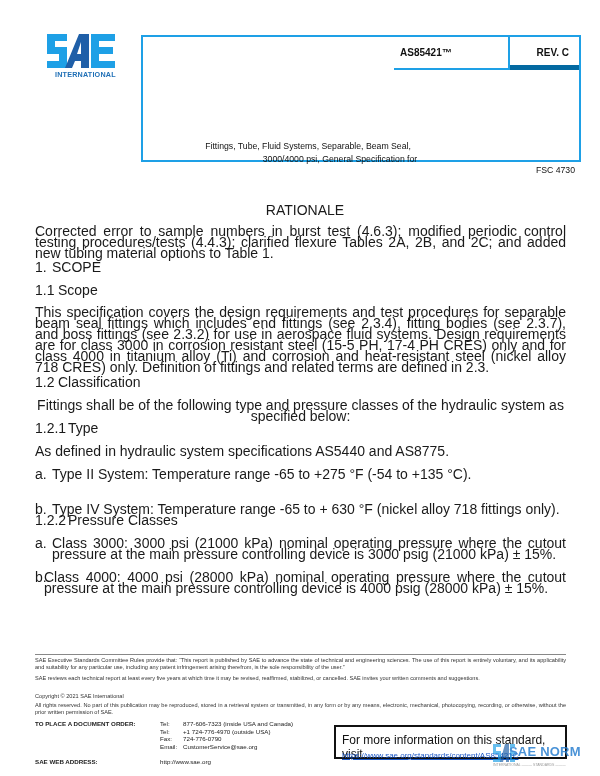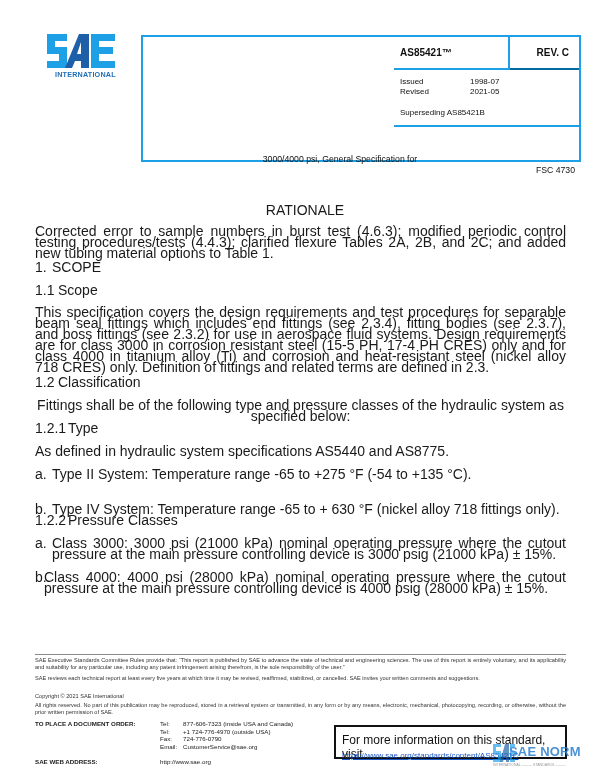--- a/index.html
+++ b/index.html
@@ -12,21 +12,21 @@
   .logo-mark { position: absolute; left: 5px; top: 0; width: 72px; height: 34px; }
   .logo-sub { position: absolute; left: 15px; top: 36px; font-size: 7.2px; font-weight: bold;
               color: #1f6fb6; letter-spacing: 0.2px; white-space: nowrap; }
 
   
   .hdr { left: 141px; top: 35px; width: 440px; height: 127px; border: 2px solid #1ea0e6; box-sizing: border-box; }
   .hdr-left { position: absolute; left: 0; top: 0; width: 251px; height: 90px; border-right: 2px solid #1ea0e6; border-bottom: 2px solid #1ea0e6; box-sizing: border-box; }
   .hdr-title { position: absolute; left: 8px; top: 14px; font-size: 15.5px; font-weight: bold; line-height: 18px; letter-spacing: 0.3px; }
   .hdr-num { position: absolute; left: 251px; top: 0; width: 116px; height: 33px; border-right: 2px solid #1ea0e6; border-bottom: 2px solid #1ea0e6; box-sizing: border-box; }
   .hdr-num span { position: absolute; left: 6px; top: 10px; font-size: 10px; font-weight: bold; }
-  .hdr-rev { position: absolute; left: 367px; top: 0; width: 69px; height: 33px; border-bottom: 2px solid #0369a1; box-sizing: border-box; }
+  .hdr-rev { position: absolute; left: 367px; top: 0; width: 69px; height: 33px; border-bottom: 5px solid #0369a1; box-sizing: border-box; }
   .hdr-rev span { position: absolute; right: 10px; top: 10px; font-size: 10px; font-weight: bold; }
   .hdr-dates { position: absolute; left: 251px; top: 33px; width: 185px; height: 57px; border-bottom: 2px solid #1ea0e6; box-sizing: border-box; font-size: 8px; }
   .d-row { position: absolute; left: 6px; }
   .d-lbl { display: inline-block; width: 70px; }
   .hdr-sub { position: absolute; left: 0; top: 90px; width: 436px; height: 33px; }
   .sub-line { position: absolute; left: 0; width: 330px; text-align: center; font-size: 8.7px; }
   .fsc { position: absolute; right: 4px; top: 38px; font-size: 8.7px; }
 
   
   .t { font-size: 14px; line-height: 11px; color: #1a1a1a; }
@@ -57,30 +57,22 @@
   <div class="logo-sub">INTERNATIONAL</div>
 </div>
 
 <div class="abs hdr">
   <div class="hdr-num">
     <span>AS85421™</span>
   </div>
   <div class="hdr-rev">
     <span>REV. C</span>
   </div>
-  <div class="hdr-dates">
-    <div class="d-row" style="top:7px;">
-      <span class="d-lbl">Issued</span><span>1998-07</span>
-    </div>
-    <div class="d-row" style="top:17px;">
-      <span class="d-lbl">Revised</span><span>2021-05</span>
-    </div>
-    <div class="d-row" style="top:38px;">Superseding AS85421B</div>
-  </div>
   <div class="hdr-sub">
+    <div class="sub-line" style="top:14px;">Fittings, Tube, Fluid Systems, Separable, Beam Seal,</div>
     <div class="sub-line" style="top:27px;margin-left:32px;">3000/4000 psi, General Specification for</div>
     <div class="fsc">FSC 4730</div>
   </div>
 </div>
 
 <div class="abs t" style="left:0; width:600px; top:205px; text-align:center; padding-left:10px; box-sizing:border-box;">RATIONALE</div>
 
 <div class="abs t just" style="left:35px; top:226px; width:531px;">Corrected error to sample numbers in burst test (4.6.3); modified periodic control testing procedures/tests (4.4.3); clarified flexure Tables 2A, 2B, and 2C; and added new tubing material options to Table 1.</div>
 
 <div class="abs t" style="left:35px; top:262px;">

